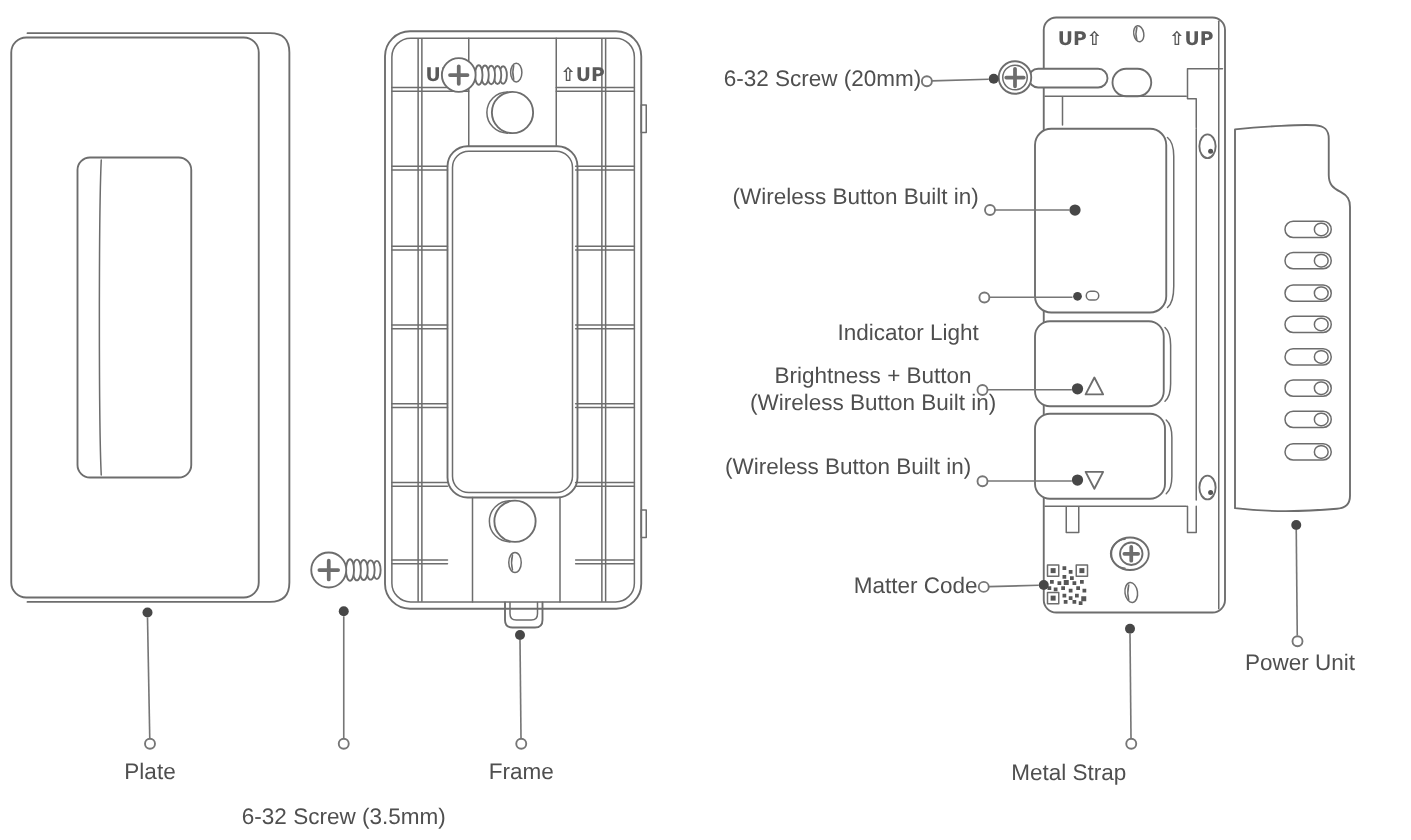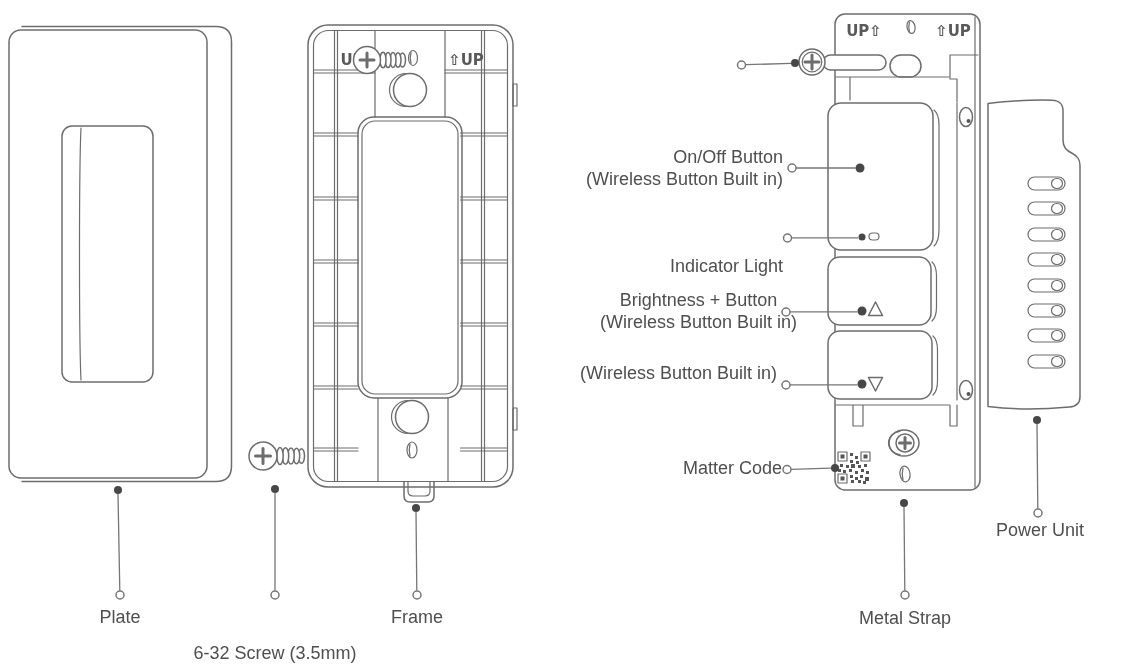--- a/index.html
+++ b/index.html
@@ -254,38 +254,38 @@
           <circle class="ocirc" cx="905" cy="595" r="4"></circle>
         </g>
     <g>
           <circle class="dot" cx="1037" cy="420" r="4"></circle>
           <path class="leader" d="M 1037,424 L 1037.8,508.5"></path>
           <circle class="ocirc" cx="1038" cy="513" r="4"></circle>
         </g>
   </g>
 </svg>
 
+  <div class="label r" style="right:392px;top:52px;">6-32 Screw (20mm)</div>
 
   <div class="label r" style="right:346px;top:146px;">
-    <div>On/Off Button</div>
     <div>(Wireless Button Built in)</div>
   </div>
 
   <div class="label r" style="right:346px;top:227px;margin-top:28px;">Indicator Light</div>
 
   <div class="label r" style="right:332px;top:289px;text-align:center;">
     <div>Brightness + Button</div>
     <div>(Wireless Button Built in)</div>
   </div>
 
   <div class="label r" style="right:352px;top:362px;">
     <div>(Wireless Button Built in)</div>
   </div>
 
   <div class="label r" style="right:347px;top:457px;">Matter Code</div>
 
   <div class="label c" style="left:120px;top:606px;">Plate</div>
   <div class="label c" style="left:275px;top:642px;">6-32 Screw (3.5mm)</div>
   <div class="label c" style="left:417px;top:606px;">Frame</div>
-  <div class="label c" style="left:905px;top:607px;">Metal Strap</div>
+  <div class="label c" style="left:855px;top:607px;">Metal Strap</div>
   <div class="label c" style="left:1040px;top:519px;">Power Unit</div>
 
 </div>
 
 </body></html>

